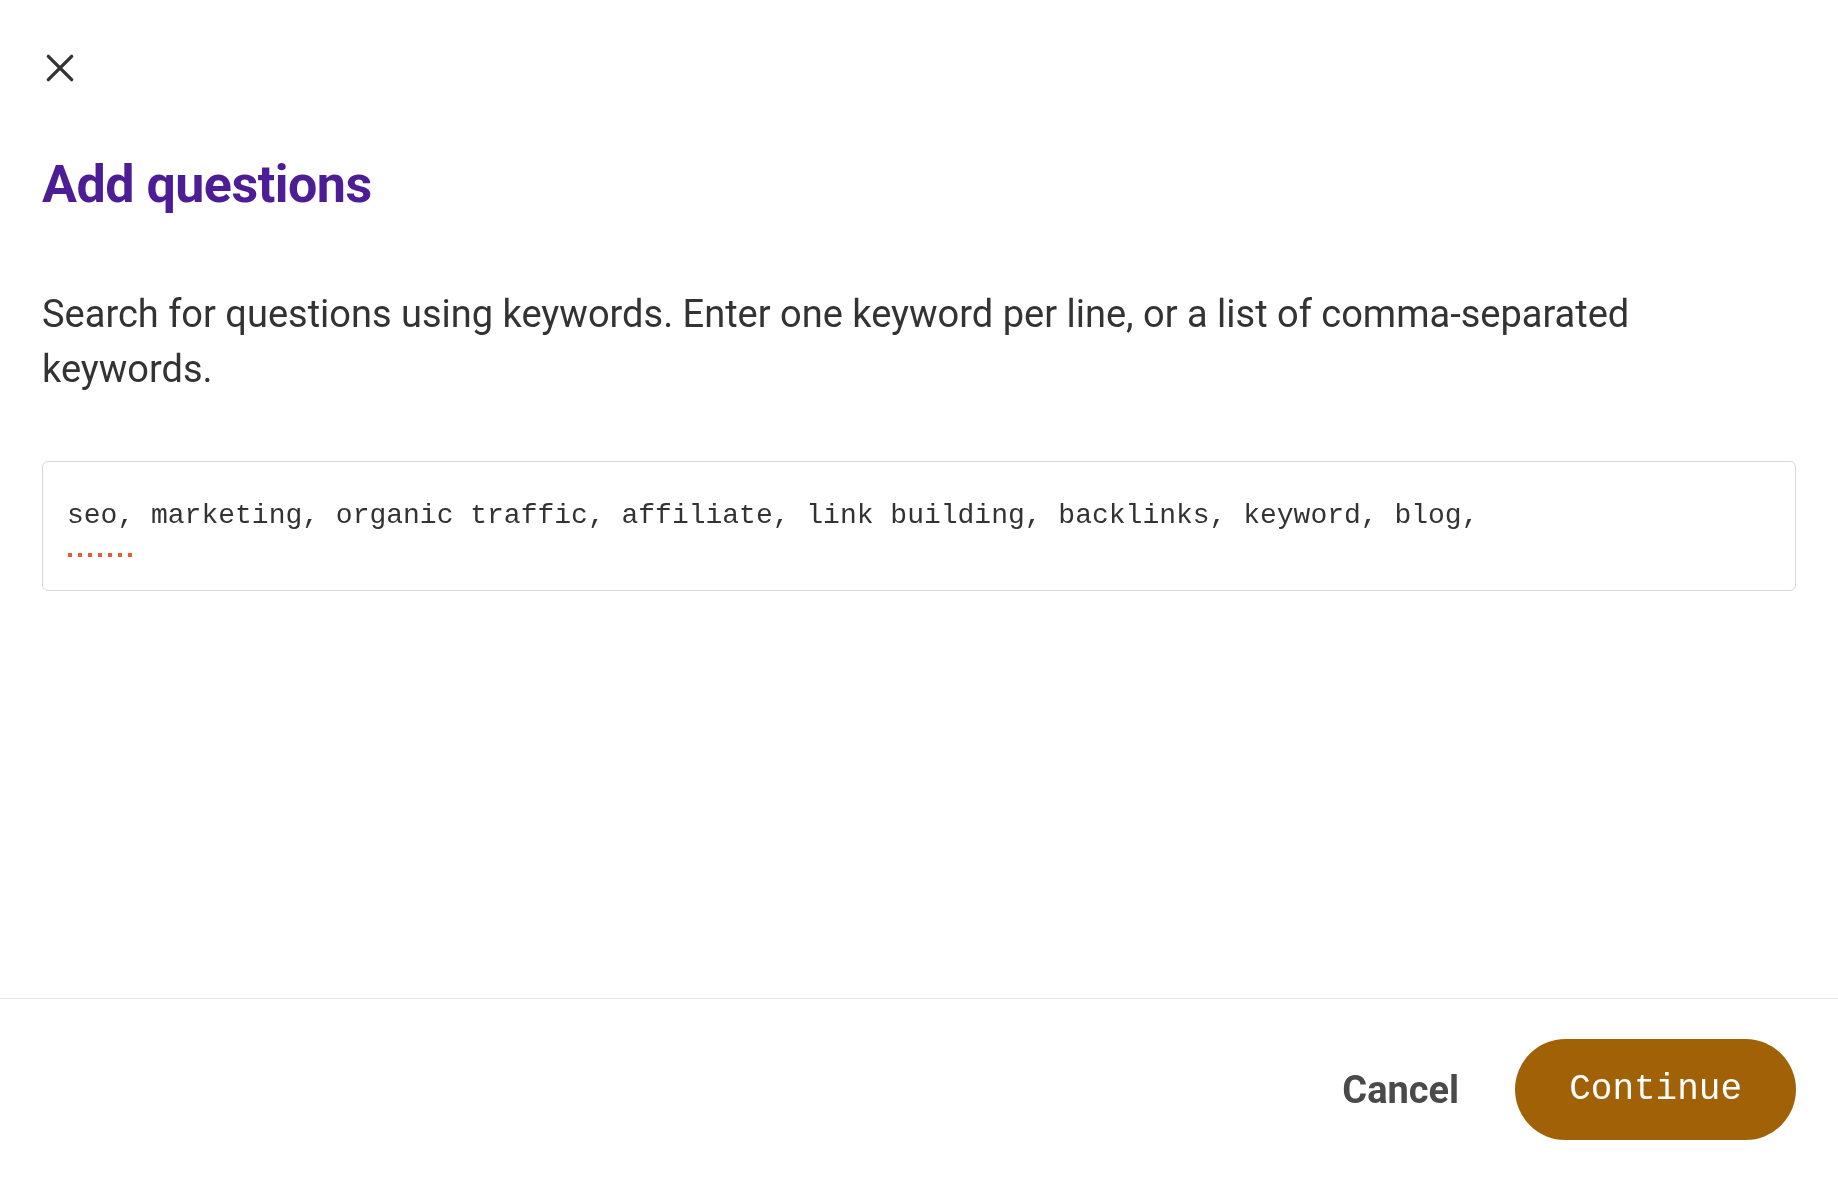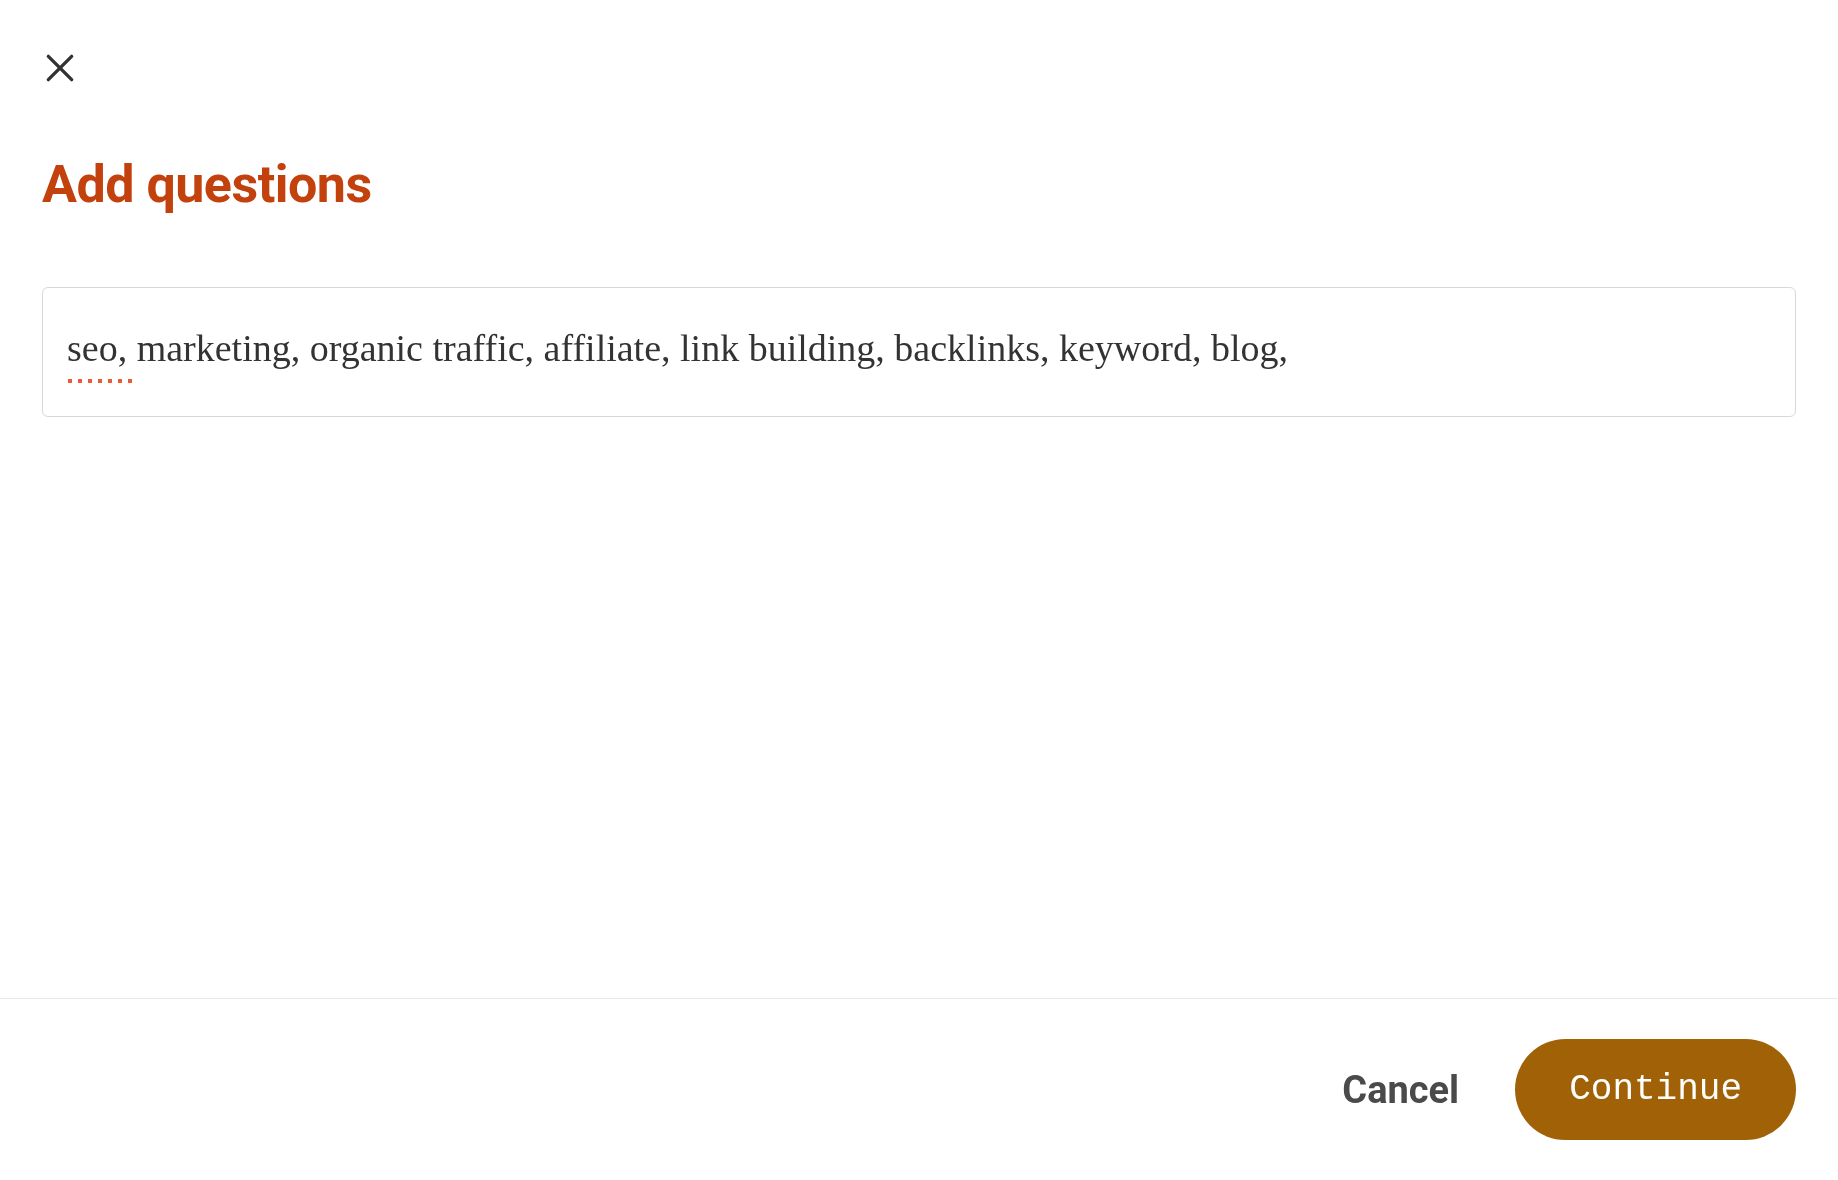--- a/index.html
+++ b/index.html
@@ -41,42 +41,42 @@
       width: 40px;
       height: 40px;
     }
     .content {
       padding: 154px 42px 0 42px;
       flex: 1;
     }
     .title {
       font-size: 52px;
       font-weight: 700;
-      color: #c2410c;
+      color: #4c1d95;
       margin-bottom: 72px;
       letter-spacing: -0.5px;
     }
     .description {
       font-size: 38px;
       font-weight: 400;
       color: #333;
       line-height: 1.45;
       margin-bottom: 64px;
       max-width: 1760px;
     }
     .input-wrapper {
       position: relative;
       width: 100%;
     }
     .keywords-input {
       width: 100%;
       min-height: 130px;
       padding: 36px 24px;
-      font-size: 38px;
-      font-family: Liberation Serif, serif;
+      font-size: 28px;
+      font-family: Liberation Mono, monospace;
       color: #333;
       border: 1.5px solid #d8d8d8;
       border-radius: 6px;
       outline: none;
       resize: none;
       line-height: 1.3;
     }
     .spellcheck-underline {
       position: absolute;
       bottom: 38px;
@@ -132,20 +132,21 @@
 <div class="dialog">
   <button class="close-btn">
     <svg viewBox="0 0 24 24" fill="none" stroke="currentColor" stroke-width="2" stroke-linecap="round">
       <line x1="5" y1="5" x2="19" y2="19"></line>
       <line x1="19" y1="5" x2="5" y2="19"></line>
     </svg>
   </button>
 
   <div class="content">
     <h1 class="title">Add questions</h1>
+    <p class="description">Search for questions using keywords. Enter one keyword per line, or a list of comma-separated keywords.</p>
     <div class="input-wrapper">
       <textarea class="keywords-input" rows="1" style="">seo, marketing, organic traffic, affiliate, link building, backlinks, keyword, blog,</textarea>
       <div class="spellcheck-underline"></div>
     </div>
   </div>
 
   <div class="footer">
     <button class="cancel-btn">Cancel</button>
     <button class="continue-btn">Continue</button>
   </div>

